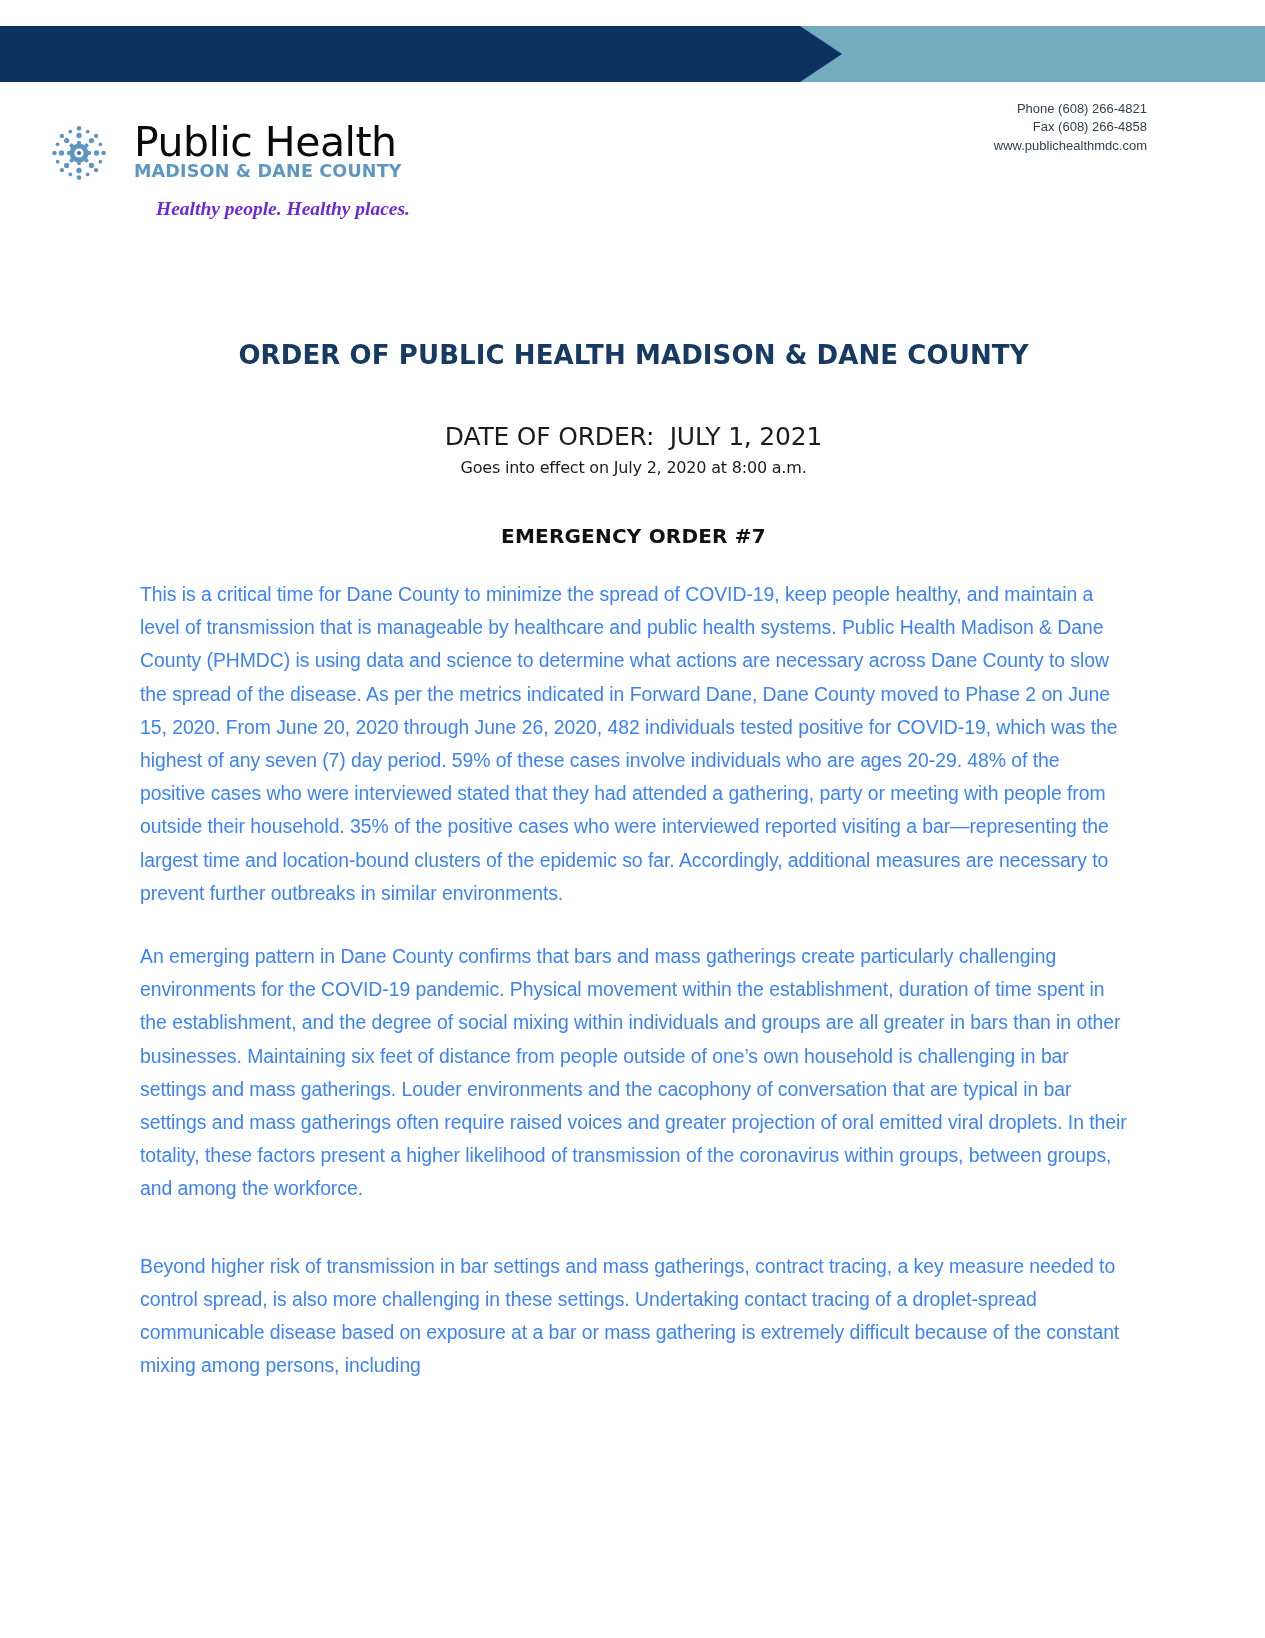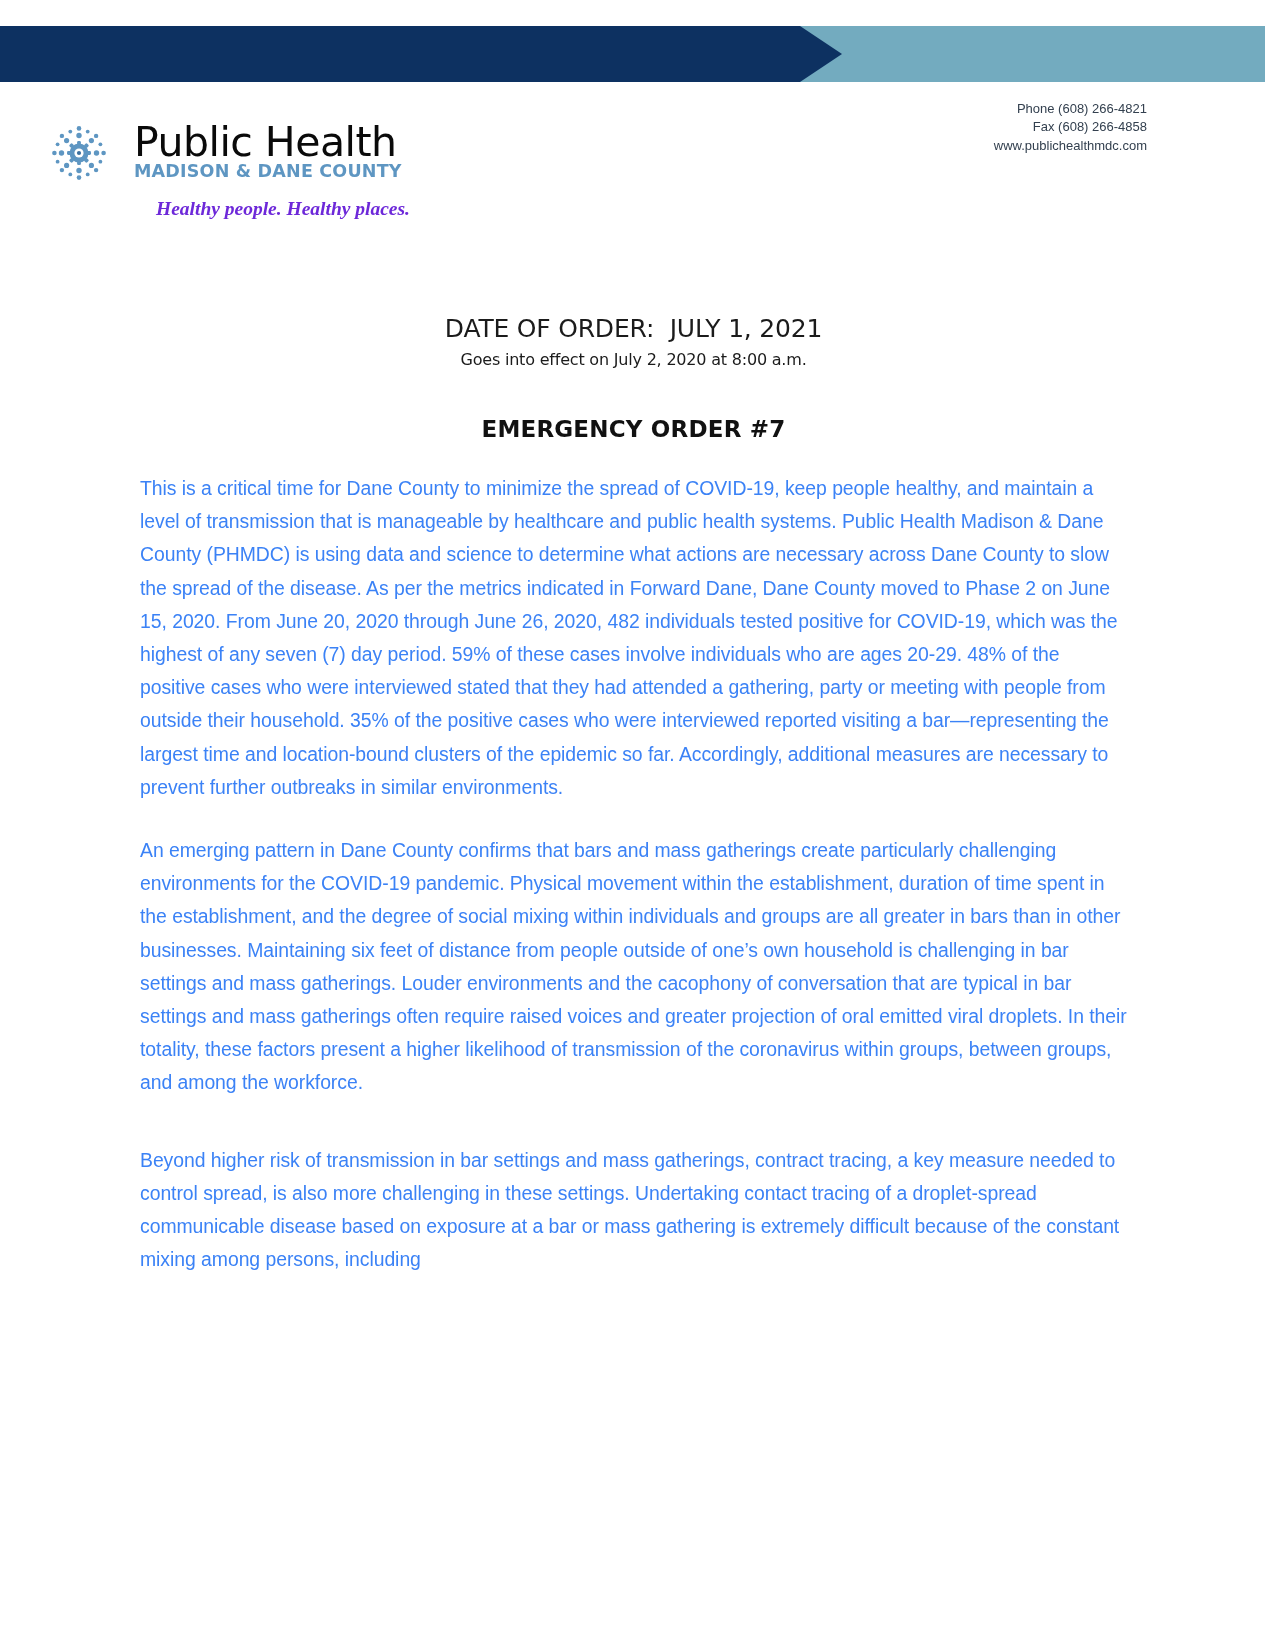--- a/index.html
+++ b/index.html
@@ -139,21 +139,21 @@
     font-family: "DejaVu Sans", sans-serif;
     font-size: 16px;
     font-weight: 400;
     color: #1b1b1b;
     margin-top: 7px;
     letter-spacing: -0.2px;
   }
   .emergency-line {
     text-align: center;
     font-family: "DejaVu Sans", sans-serif;
-    font-size: 23px;
+    font-size: 20px;
     font-weight: 700;
     color: #111111;
     margin-top: 47px;
     letter-spacing: 0.2px;
   }
   .body-par {
     font-family: "Liberation Sans", sans-serif;
     font-size: 19.4px;
     line-height: 33.2px;
     color: #3b82f6;
@@ -231,20 +231,21 @@
   <div class="contact-block" style="color: rgb(51, 64, 79);">
     <div>Phone (608) 266-4821</div>
     <div>Fax (608) 266-4858</div>
     <div>www.publichealthmdc.com</div>
   </div>
 
 </div>
 
 <div class="doc">
 
+  <h1 class="order-title" style="color: rgb(23, 58, 99);">ORDER OF PUBLIC HEALTH MADISON &amp; DANE COUNTY</h1>
 
   <div class="date-line">
     <b>DATE OF ORDER:</b>&nbsp;
     <span>JULY 1, 2021</span>
   </div>
 
   <div class="effect-line">Goes into effect on July 2, 2020 at 8:00 a.m.</div>
 
   <h2 class="emergency-line">EMERGENCY ORDER #7</h2>
 

